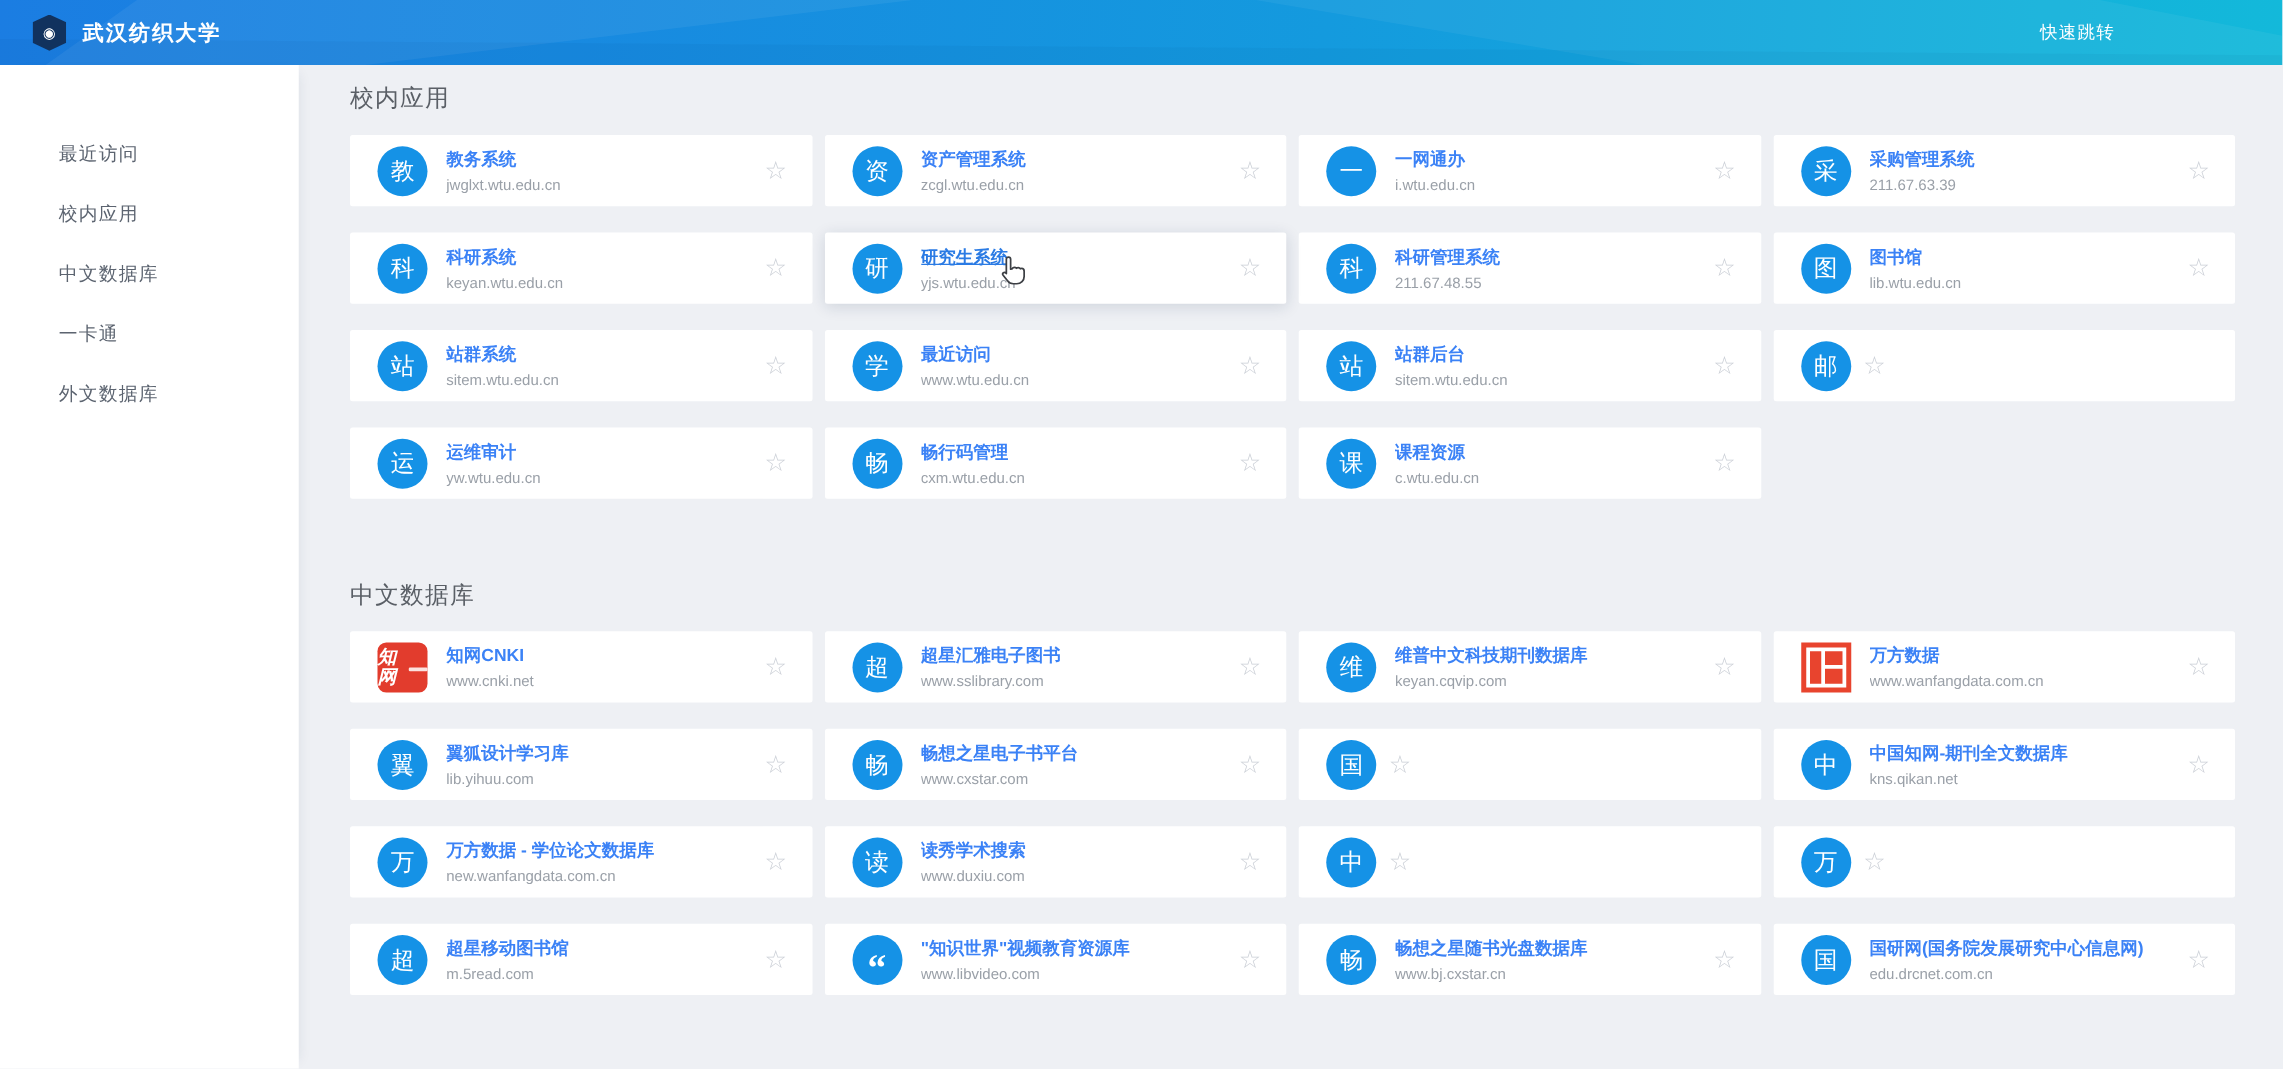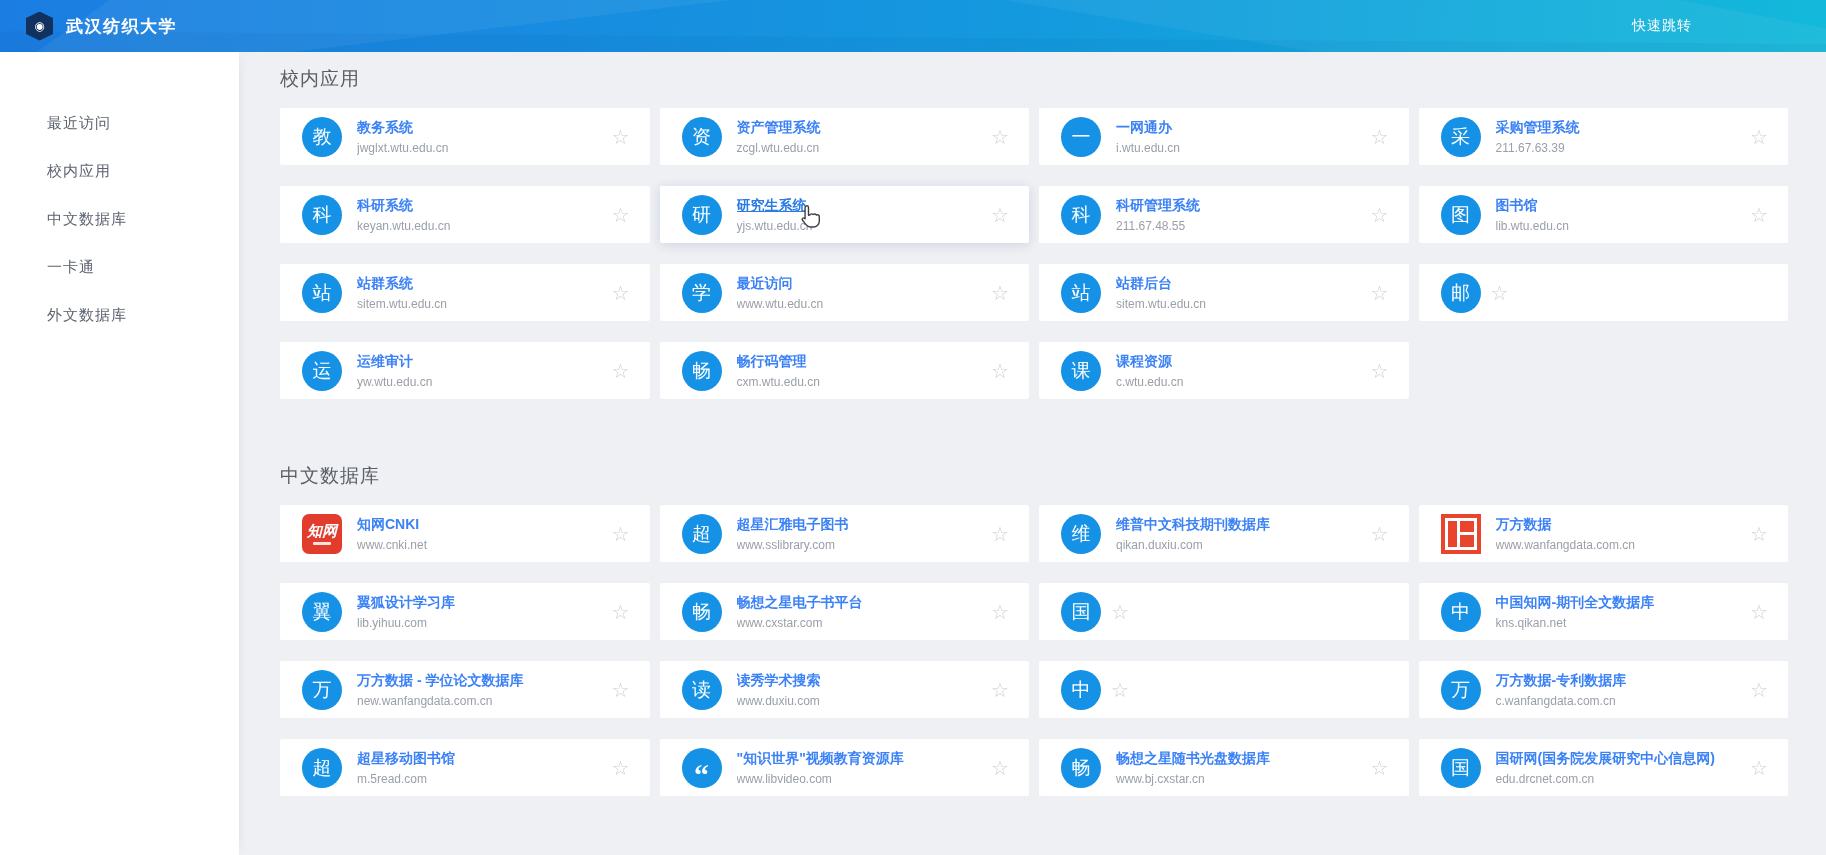--- a/index.html
+++ b/index.html
@@ -46,21 +46,21 @@
   .card { background:#fff; height:57px; display:flex; align-items:center; padding:0 20px 0 22px; border-radius:2px; cursor:pointer; }
   .card.hovered { box-shadow:0 2px 12px rgba(20,40,80,.14); position:relative; z-index:2; }
   .icon-slot { flex:none; }
   .icon-circle {
     width:40px; height:40px; border-radius:50%; background:var(--c-icon-blue,#1592e6);
     color:#fff; display:flex; align-items:center; justify-content:center; font-size:19px;
   }
   .icon-circle .quote { font-family:"Liberation Serif","DejaVu Serif",serif; font-size:30px; line-height:10px; transform:translateY(7px); font-weight:bold; }
   .icon-cnki {
     width:40px; height:40px; border-radius:7px; background:var(--c-cnki,#e23c2d);
-    color:#fff; display:flex; flex-direction:column; align-items:center; justify-content:center;
+    color:#fff; display:flex; flex-direction:row; align-items:center; justify-content:center;
   }
   .icon-cnki span { font-family:"Liberation Serif","DejaVu Serif",serif; font-style:italic; font-weight:bold; font-size:15px; line-height:16px; }
   .icon-cnki .cnki-line { width:18px; height:3px; margin-top:3px; background:rgba(255,255,255,.85); border-radius:1px; }
   .icon-wanfang {
     width:40px; height:40px; background:#fff; border:4px solid var(--c-wanfang,#e8442e);
     display:flex; gap:3px; padding:3px;
   }
   .icon-wanfang .wf-left { width:9px; background:var(--c-wanfang,#e8442e); }
   .icon-wanfang .wf-right { flex:1; display:flex; flex-direction:column; gap:3px; }
   .icon-wanfang .wf-right i { flex:1; background:var(--c-wanfang,#e8442e); display:block; }
@@ -279,21 +279,21 @@
       <div class="app-url">www.sslibrary.com</div>
     </div>
     <span class="star">☆</span>
   </div>
           <div class="card">
     <div class="icon-slot icon-circle">
               <span>维</span>
             </div>
     <div class="meta">
       <div class="app-title">维普中文科技期刊数据库</div>
-      <div class="app-url">qikan.duxiu.com</div>
+      <div class="app-url">keyan.cqvip.com</div>
     </div>
     <span class="star">☆</span>
   </div>
           <div class="card">
     <div class="icon-slot icon-wanfang">
               <i class="wf-left"></i>
               <span class="wf-right">
                 <i></i>
                 <i></i>
               </span>
@@ -363,24 +363,20 @@
           <div class="card">
     <div class="icon-slot icon-circle">
               <span>中</span>
             </div>
     <span class="star">☆</span>
   </div>
           <div class="card">
     <div class="icon-slot icon-circle">
               <span>万</span>
             </div>
-    <div class="meta">
-      <div class="app-title">万方数据-专利数据库</div>
-      <div class="app-url">c.wanfangdata.com.cn</div>
-    </div>
     <span class="star">☆</span>
   </div>
           <div class="card">
     <div class="icon-slot icon-circle">
               <span>超</span>
             </div>
     <div class="meta">
       <div class="app-title">超星移动图书馆</div>
       <div class="app-url">m.5read.com</div>
     </div>

